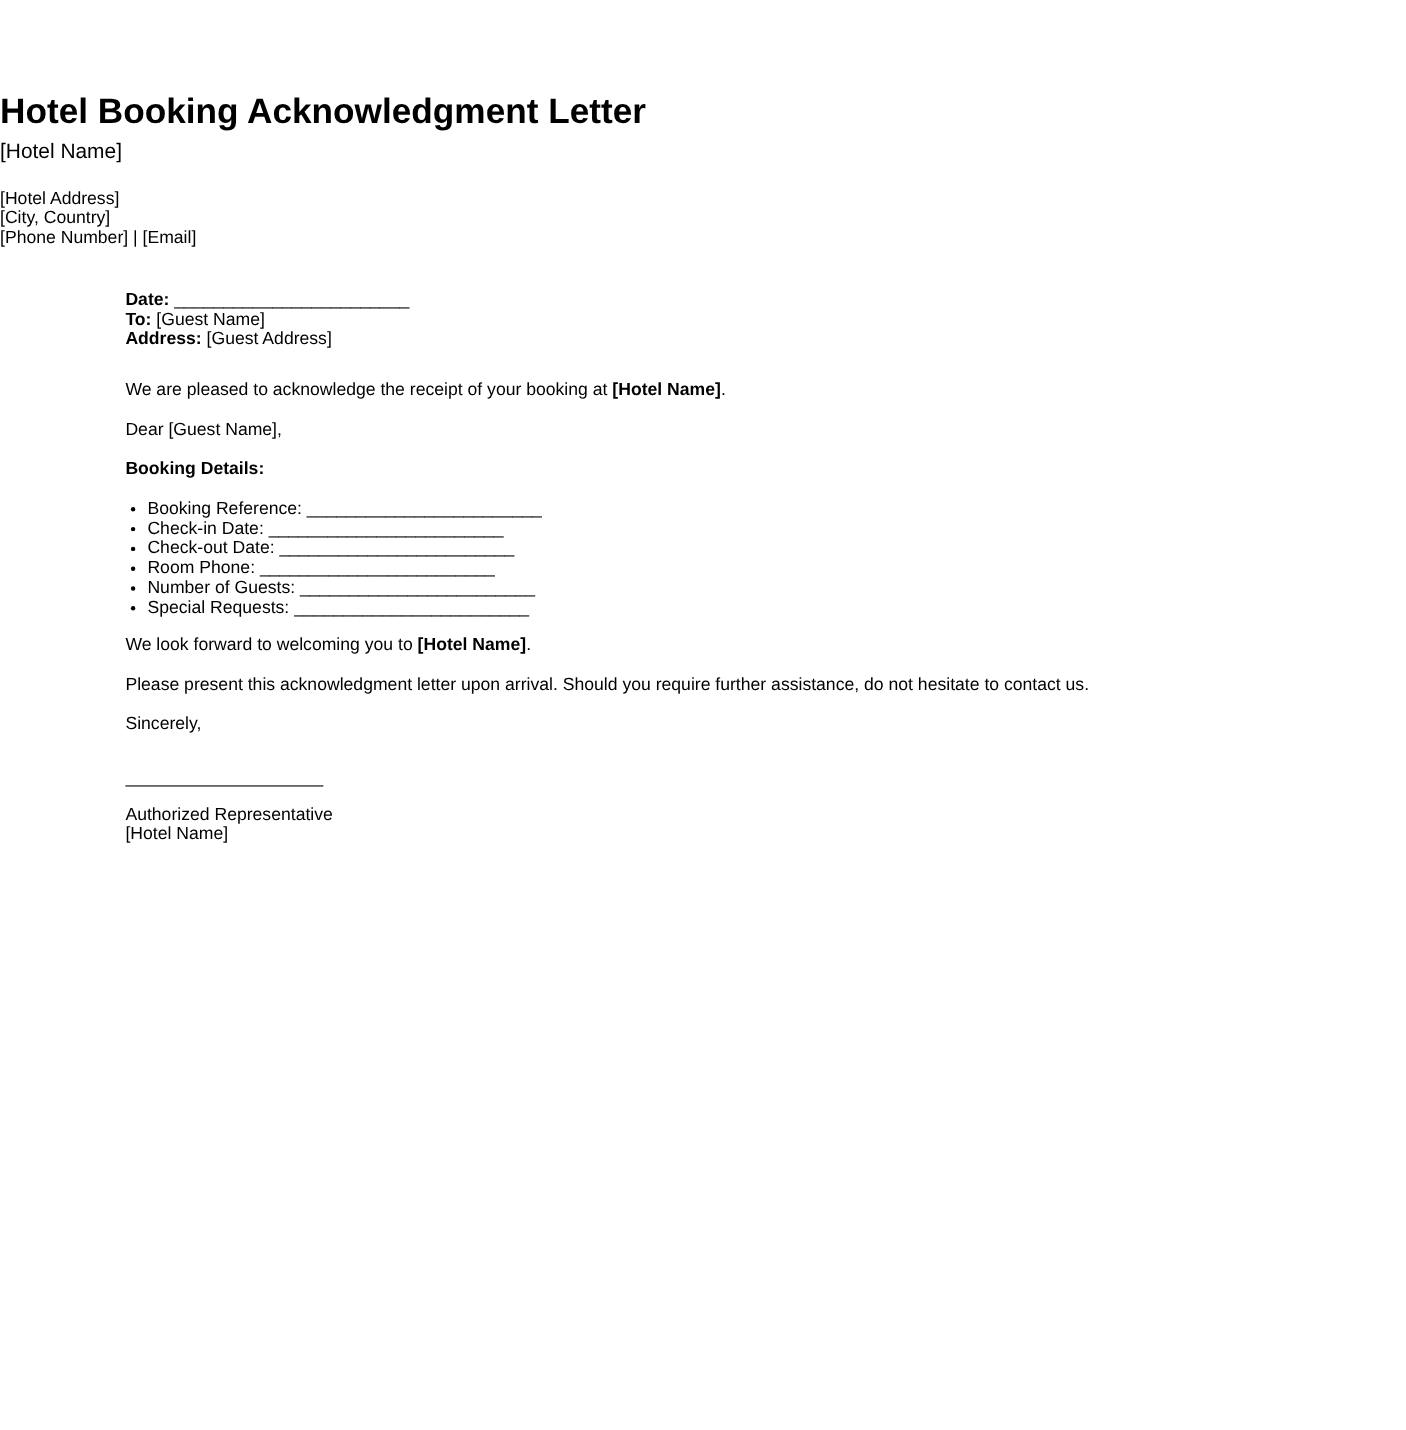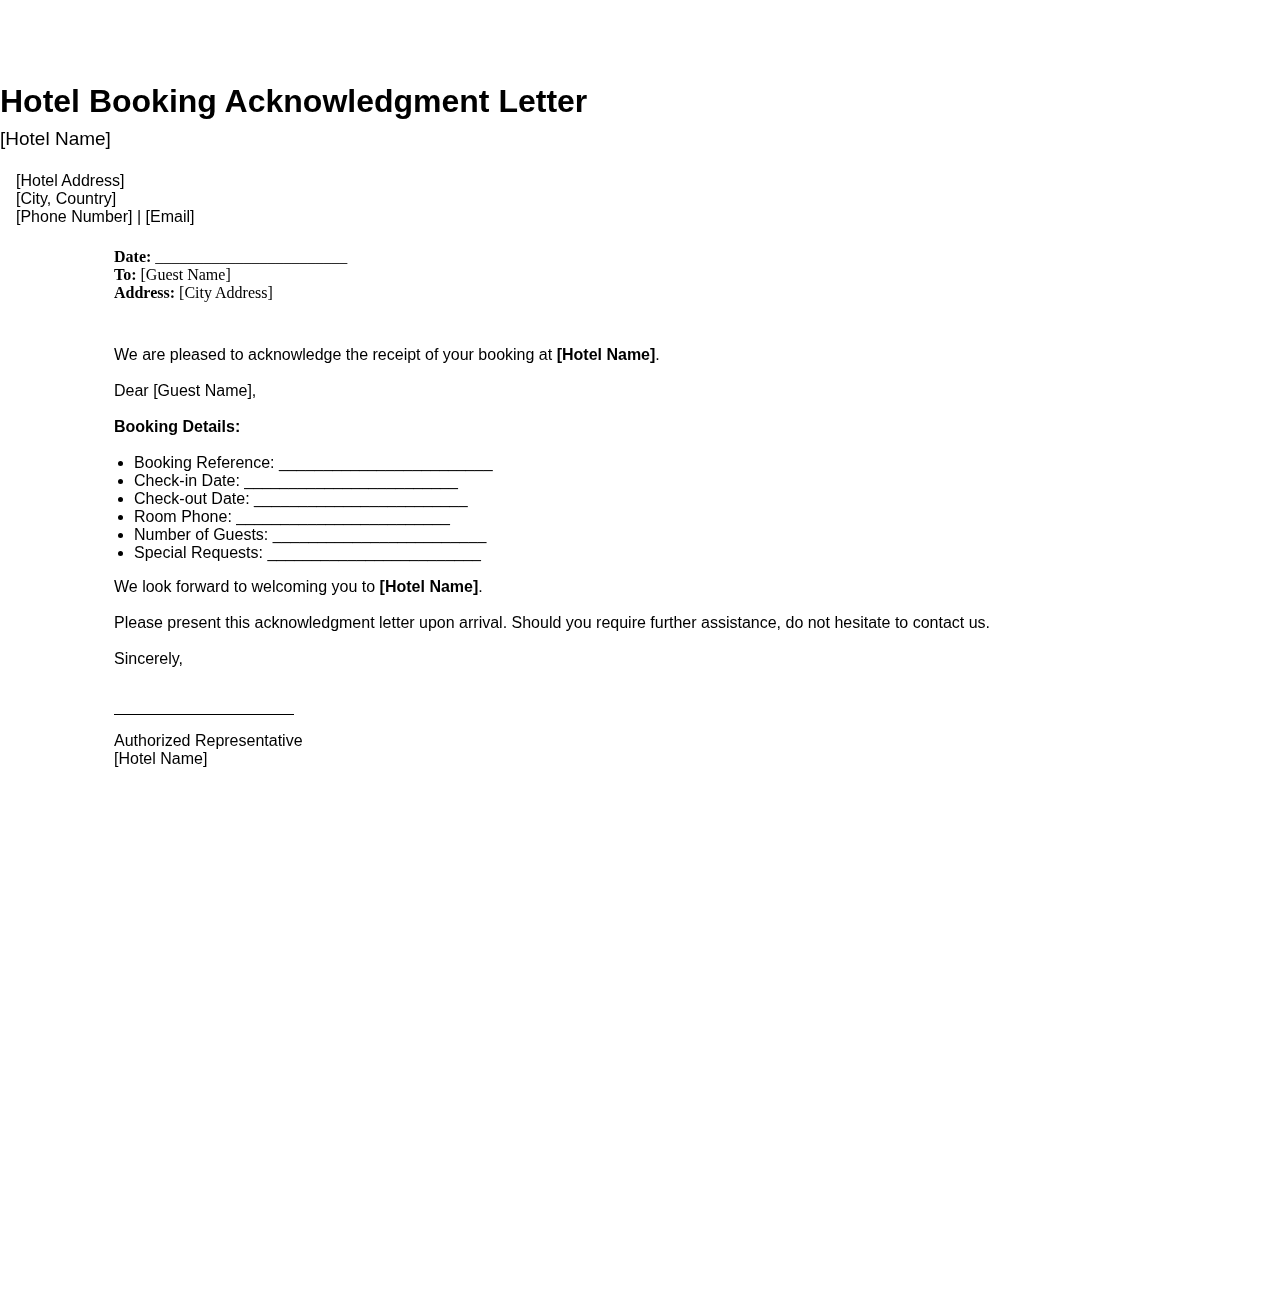--- a/index.html
+++ b/index.html
@@ -30,27 +30,25 @@
       margin: 0;
     }
     .hotel-name {
       font-size: 19px;
       line-height: 22px;
       margin-top: 8px;
     }
     .hotel-contact {
       margin-top: 22px;
       line-height: 18px;
-      margin-left: 16px;
     }
     .meta {
       position: absolute;
-      top: 248px;
+      top: 264px;
       left: 114px;
-      font-family: Liberation Serif, serif;
     }
     .meta div { line-height: 18px; }
     .b { font-weight: bold; }
     .body-block {
       position: absolute;
       top: 346px;
       left: 114px;
       width: 1100px;
     }
     .body-block p {
@@ -88,21 +86,21 @@
 </div>
 
 <div class="meta">
   <div>
     <span class="b">Date:</span><span> ________________________</span>
   </div>
   <div>
     <span class="b">To:</span><span> [Guest Name]</span>
   </div>
   <div>
-    <span class="b">Address:</span><span> [City Address]</span>
+    <span class="b">Address:</span><span> [Guest Address]</span>
   </div>
 </div>
 
 <div class="body-block">
   <p>
     <span>We are pleased to acknowledge the receipt of your booking at </span><span class="b">[Hotel Name]</span><span>.</span>
   </p>
   <p>Dear [Guest Name],</p>
   <p class="b">Booking Details:</p>
   <ul class="details">

